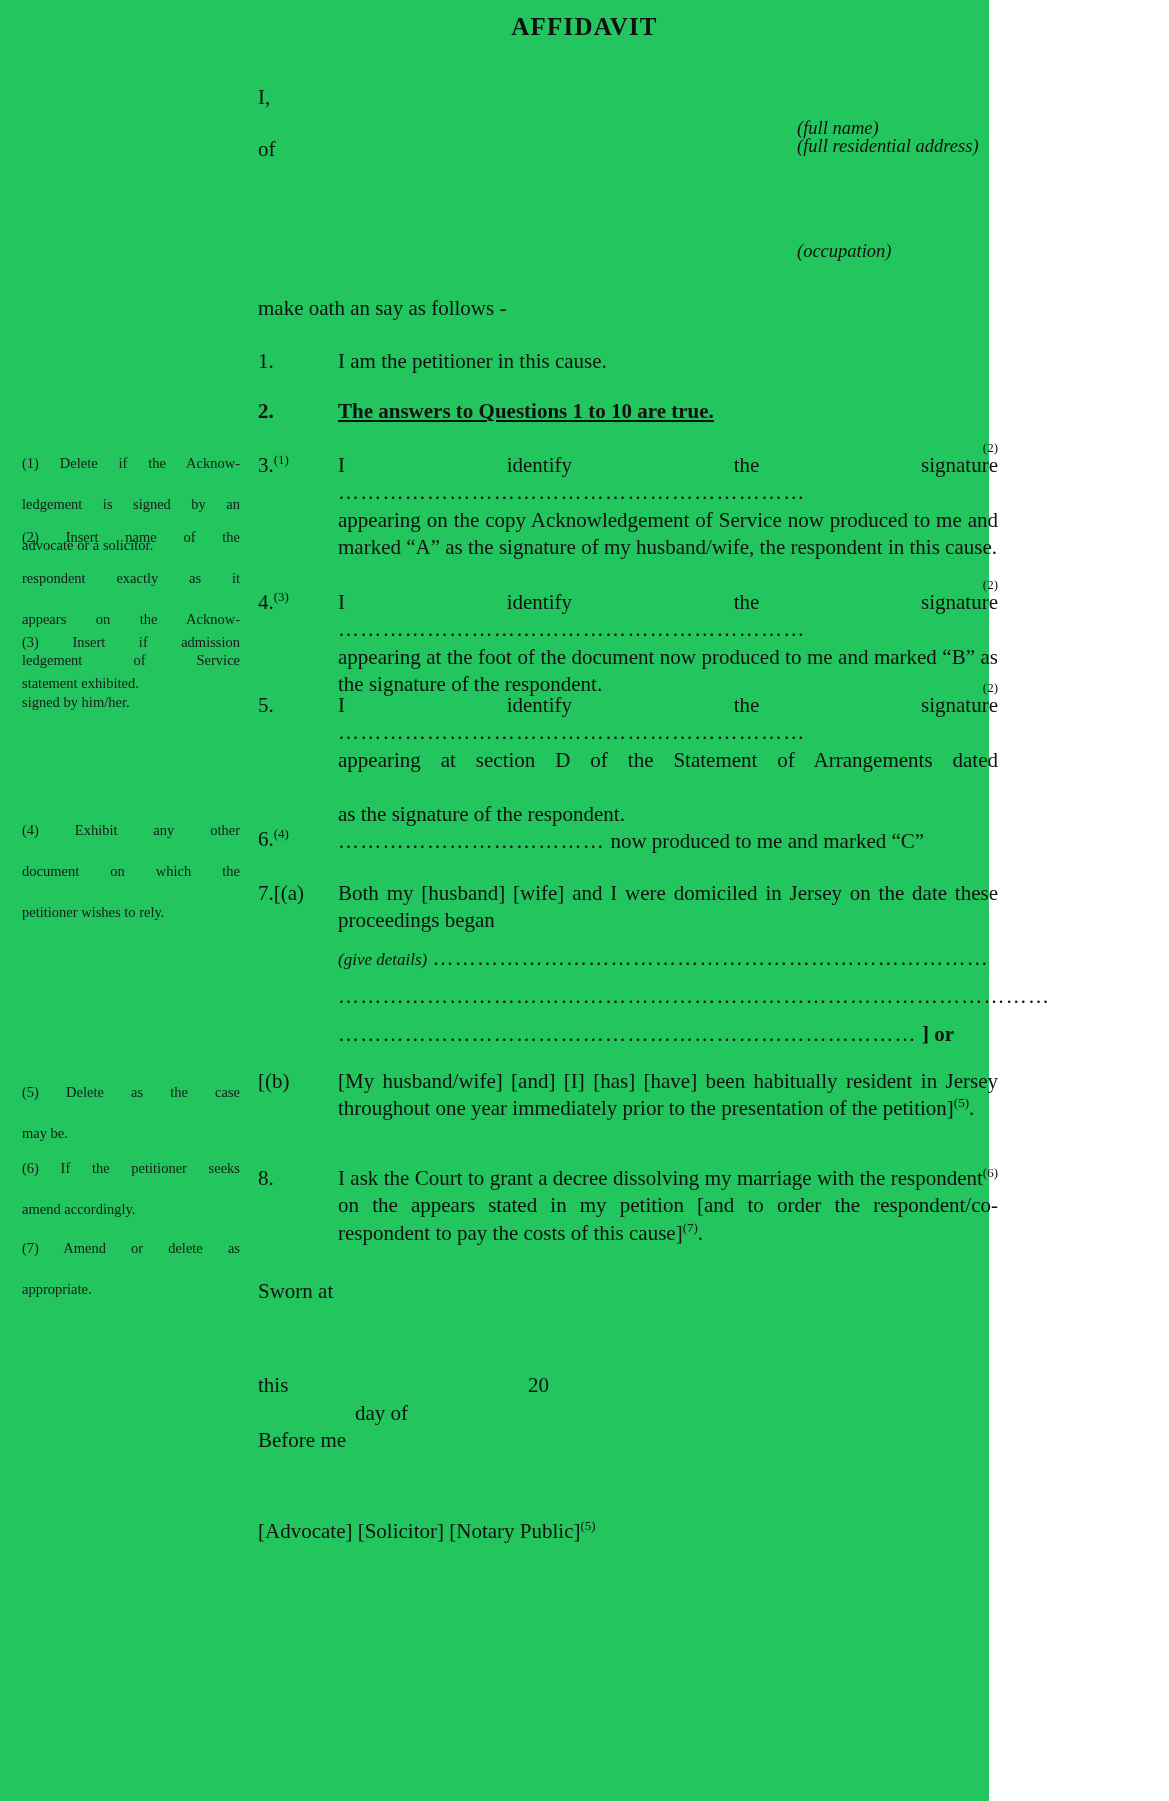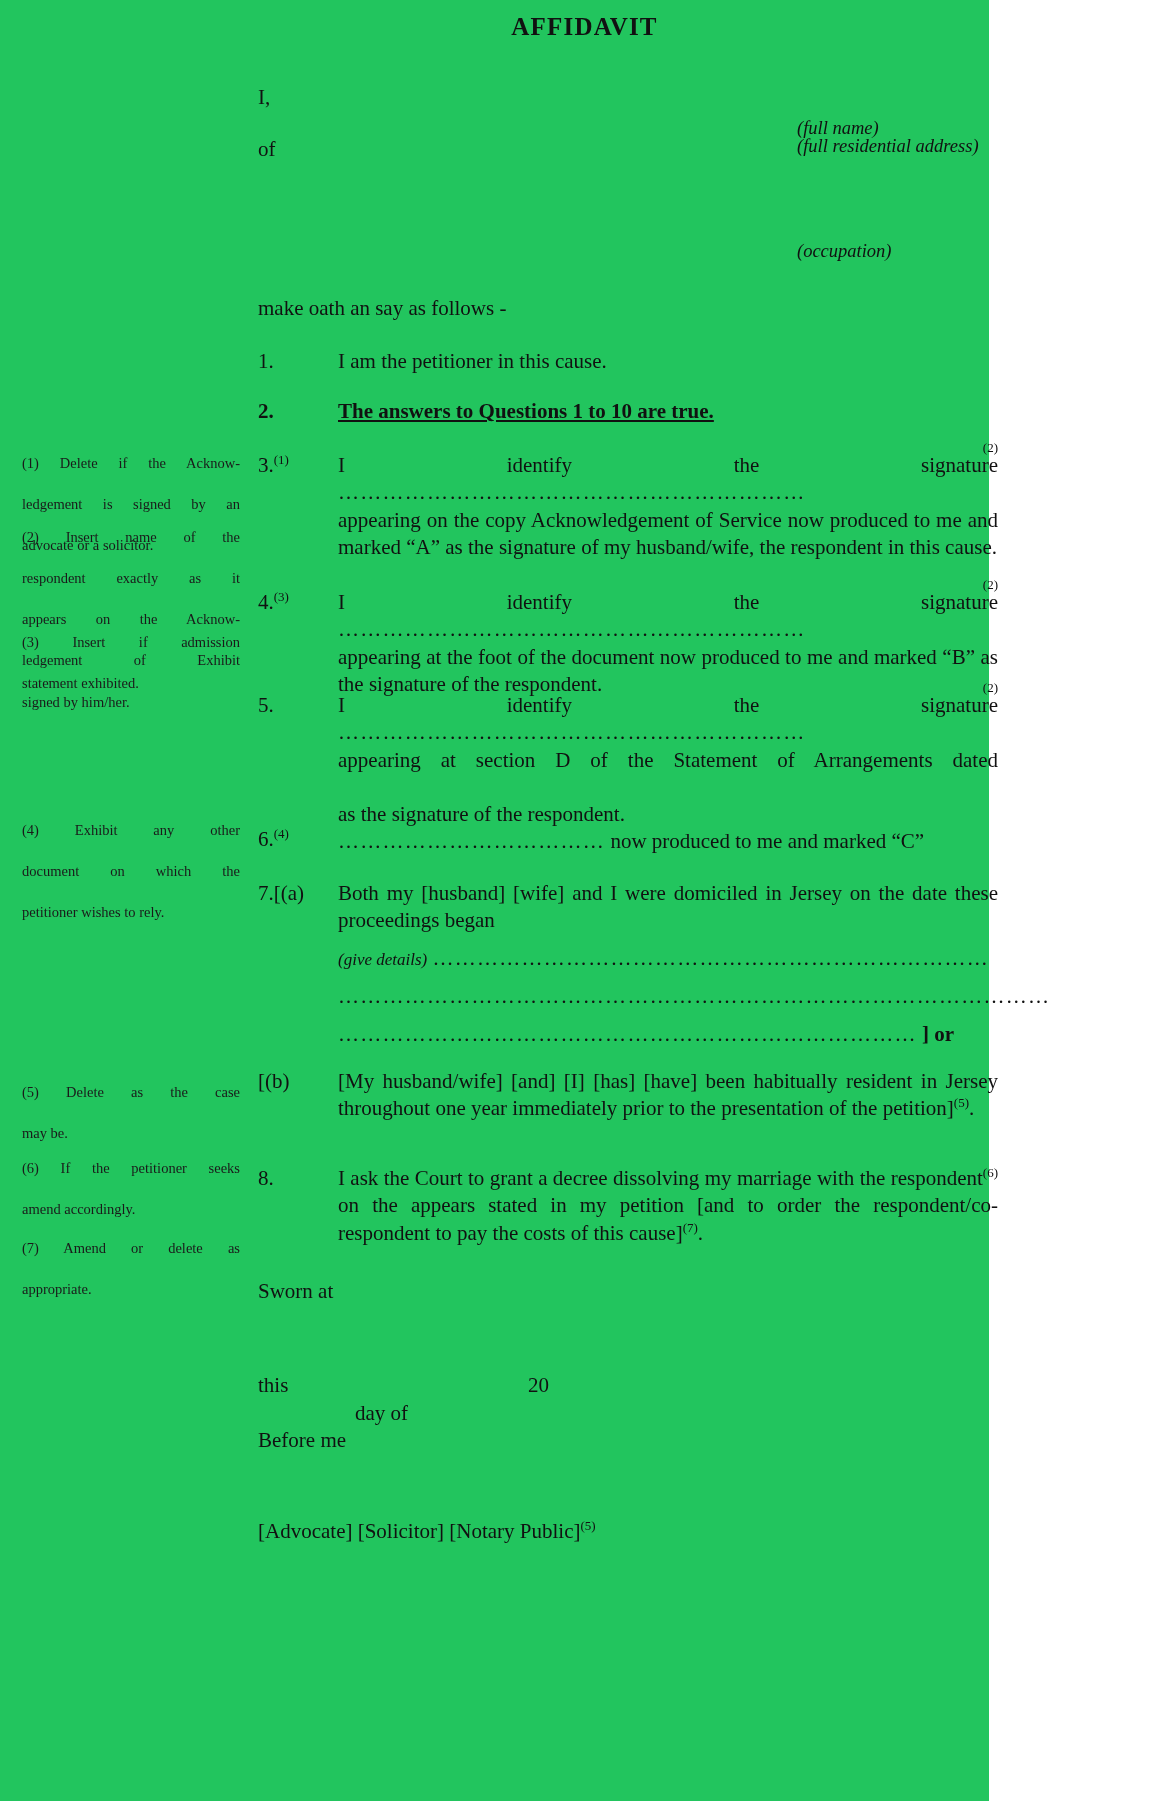--- a/index.html
+++ b/index.html
@@ -138,21 +138,21 @@
     <div class="note" style="top:453px;">
       <span class="justify-line">(1) Delete if the Acknow-</span>
       <span class="justify-line">ledgement is signed by an</span>
       <span class="line">advocate or a solicitor.</span>
     </div>
 
     <div class="note" style="top:527px;">
       <span class="justify-line">(2) Insert name of the</span>
       <span class="justify-line">respondent exactly as it</span>
       <span class="justify-line">appears on the Acknow-</span>
-      <span class="justify-line">ledgement of Exhibit</span>
+      <span class="justify-line">ledgement of Service</span>
       <span class="line">signed by him/her.</span>
     </div>
 
     <div class="note" style="top:632px;">
       <span class="justify-line">(3) Insert if admission</span>
       <span class="line">statement exhibited.</span>
     </div>
 
     <div class="note" style="top:820px;">
       <span class="justify-line">(4) Exhibit any other</span>

